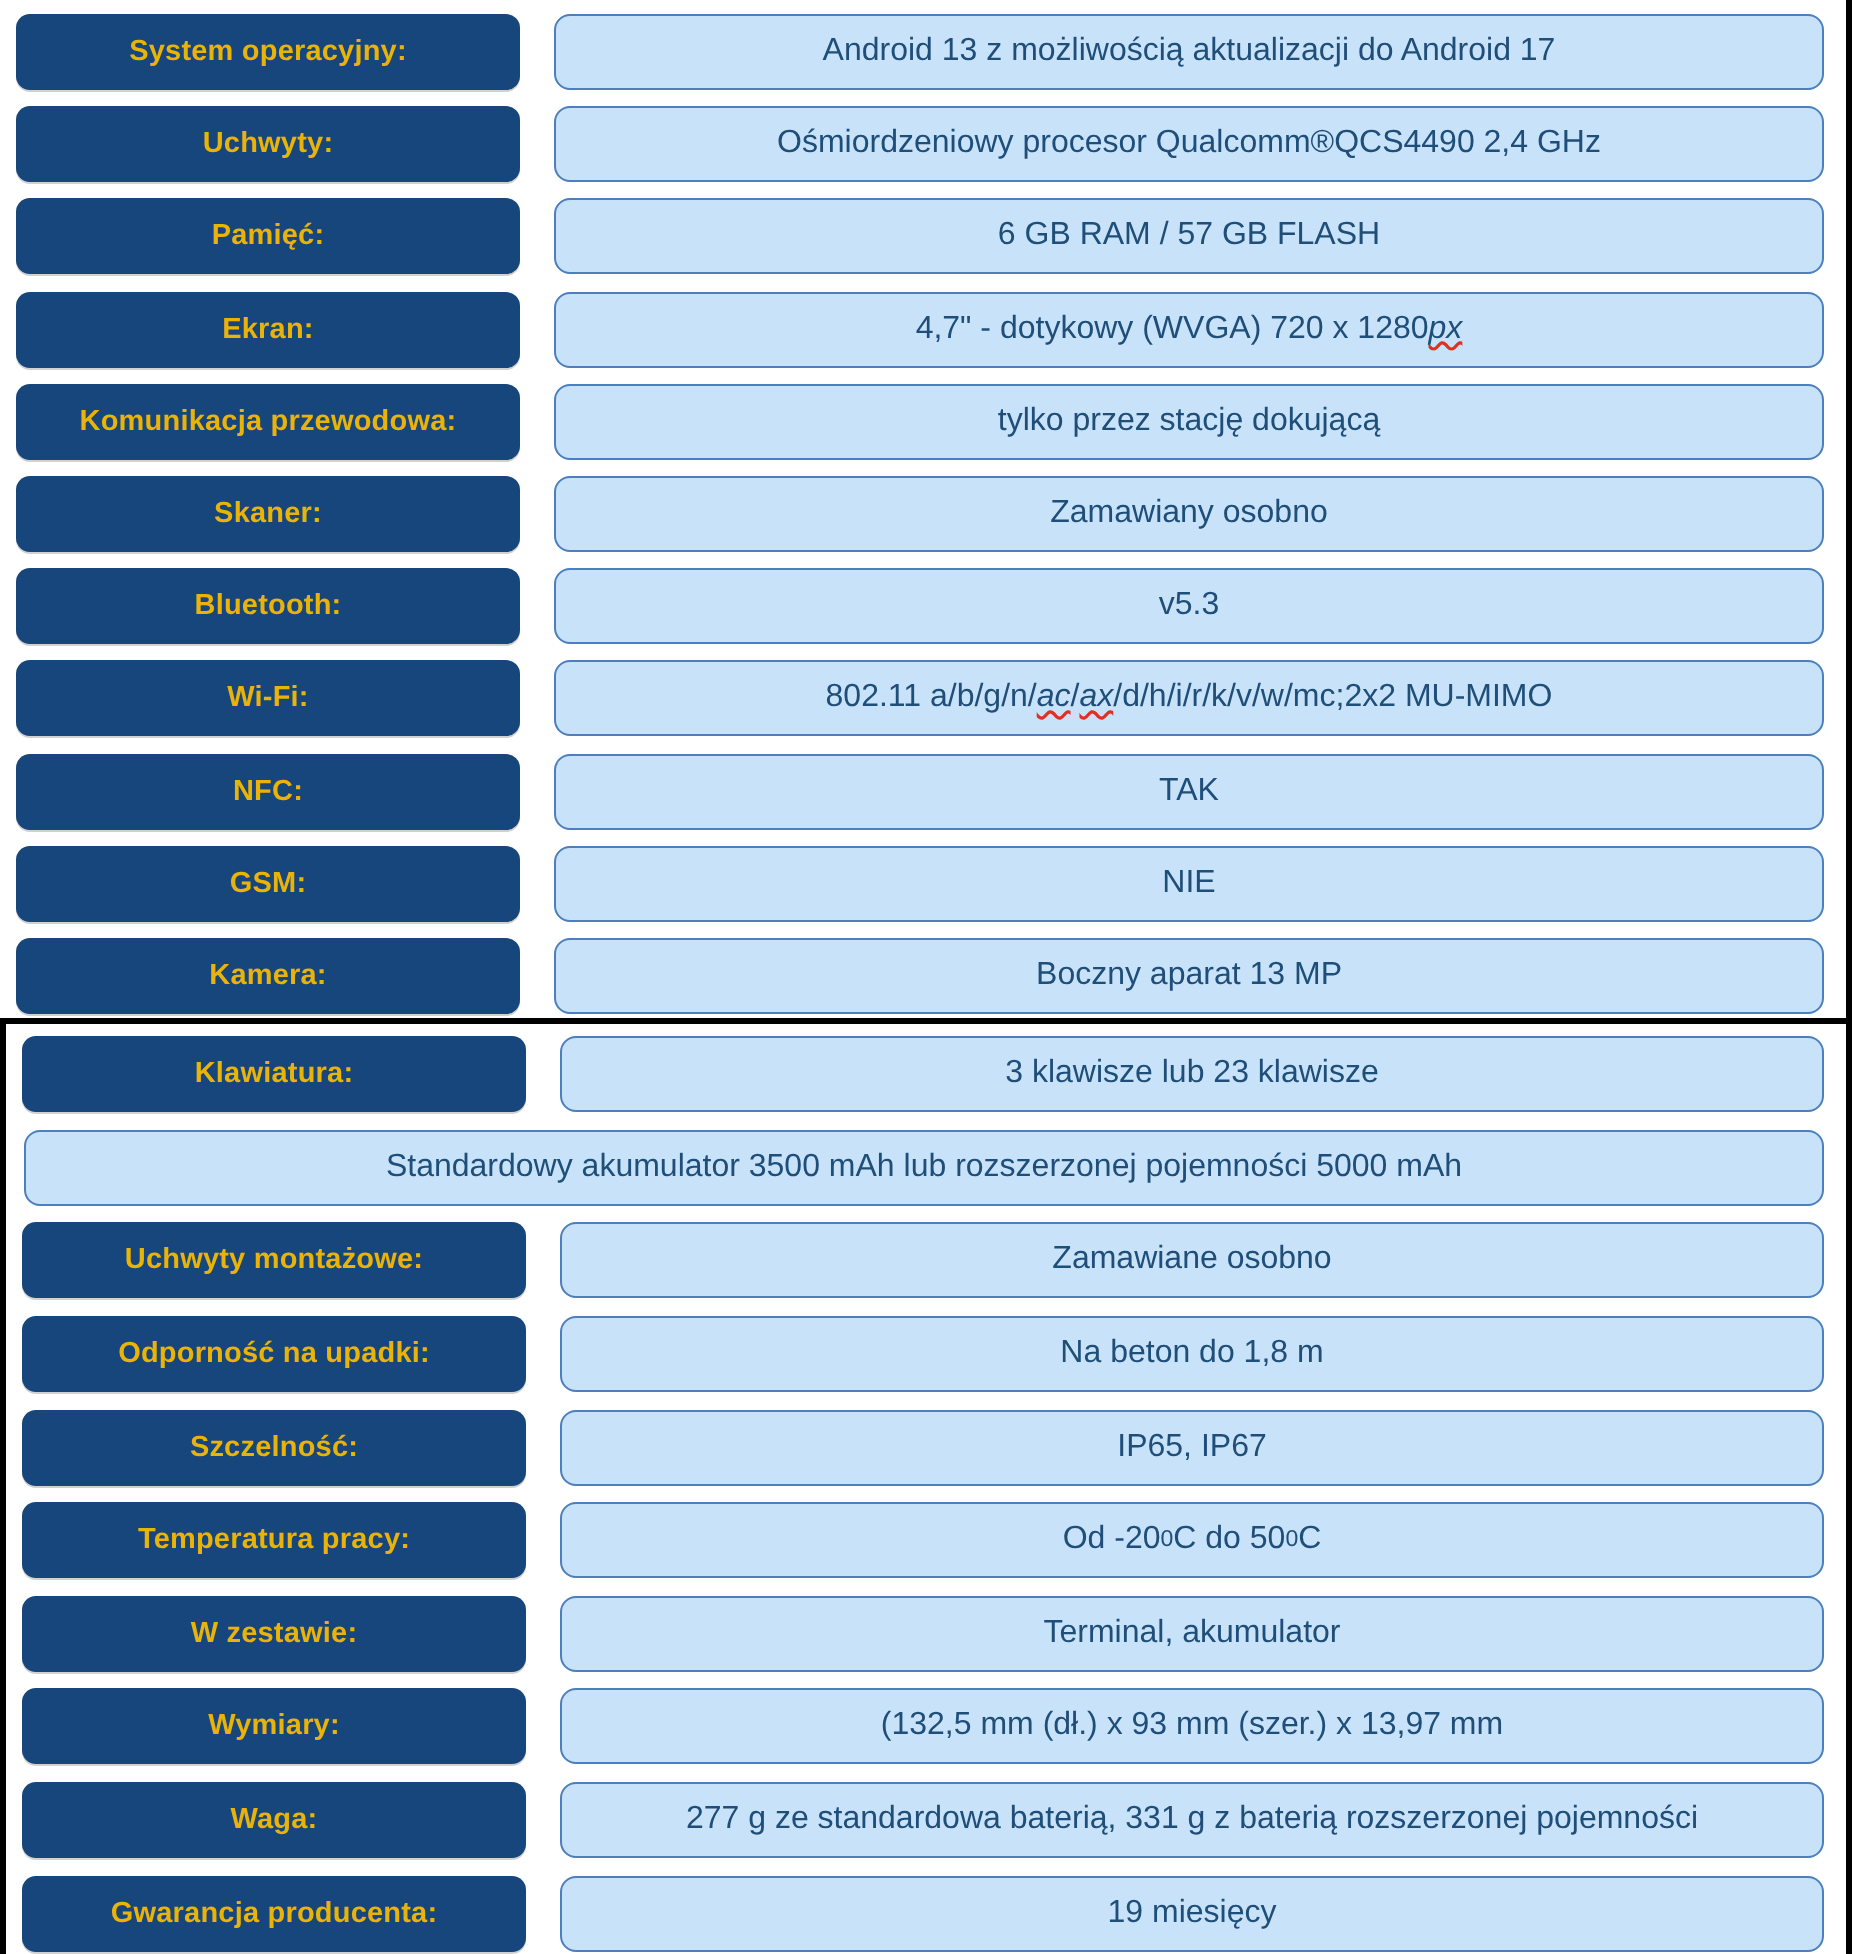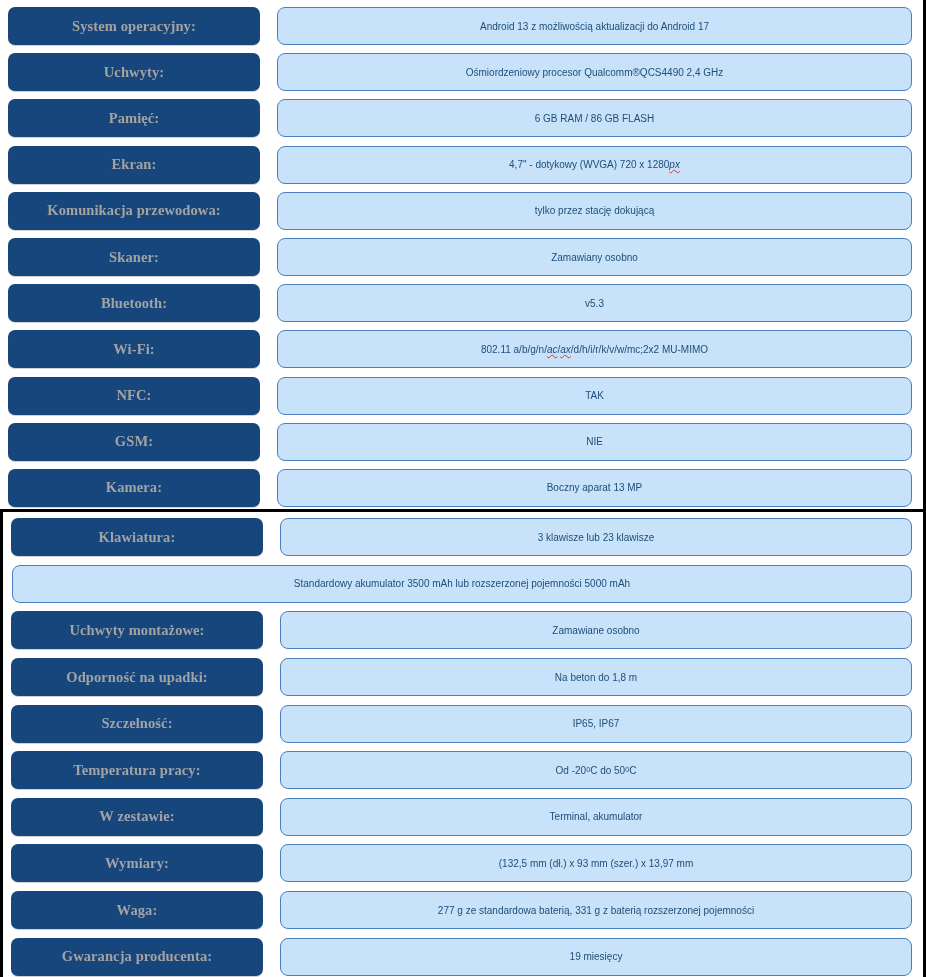--- a/index.html
+++ b/index.html
@@ -54,53 +54,52 @@
   
   .label-cell {
     width: 268px;
     min-width: 268px;
     box-sizing: border-box;
     padding-left: 8px;
     padding-right: 8px;
   }
   .label-pill {
     background: #17467C;
-    color: #a3a3a3;
+    color: #eab308;
     border-radius: 7px;
     height: 38px;
     display: flex;
     align-items: center;
     justify-content: center;
     font-size: 14.5px;
     font-weight: bold;
     letter-spacing: 0.1px;
     text-align: center;
     box-sizing: border-box;
     padding: 0 4px;
     box-shadow: 0 1px 0 rgba(0,0,0,0.18);
-    font-family: Liberation Serif, serif;
   }
 
   
   .value-cell {
     flex: 1 1 auto;
     box-sizing: border-box;
     padding-left: 9px;
     padding-right: 11px;
   }
   .value-pill {
     background: #C7E2F9;
     border: 1.4px solid #4C7FBE;
     border-radius: 8px;
     height: 38px;
     display: flex;
     align-items: center;
     justify-content: center;
     color: #1F4E79;
-    font-size: 10px;
+    font-size: 16px;
     text-align: center;
     box-sizing: border-box;
     padding: 0 10px;
     white-space: nowrap;
   }
 
   .spell {
     text-decoration: underline wavy #E03020;
     text-decoration-skip-ink: none;
     font-style: italic;
@@ -131,21 +130,21 @@
         </div>
         <div class="value-cell">
           <div class="value-pill">Ośmiordzeniowy procesor Qualcomm®QCS4490 2,4 GHz</div>
         </div>
       </div>
       <div class="row">
         <div class="label-cell">
           <div class="label-pill">Pamięć:</div>
         </div>
         <div class="value-cell">
-          <div class="value-pill">6 GB RAM / 86 GB FLASH</div>
+          <div class="value-pill">6 GB RAM / 57 GB FLASH</div>
         </div>
       </div>
       <div class="row">
         <div class="label-cell">
           <div class="label-pill">Ekran:</div>
         </div>
         <div class="value-cell">
           <div class="value-pill">4,7" - dotykowy (WVGA) 720 x 1280 <span class="spell">px</span></div>
         </div>
       </div>

